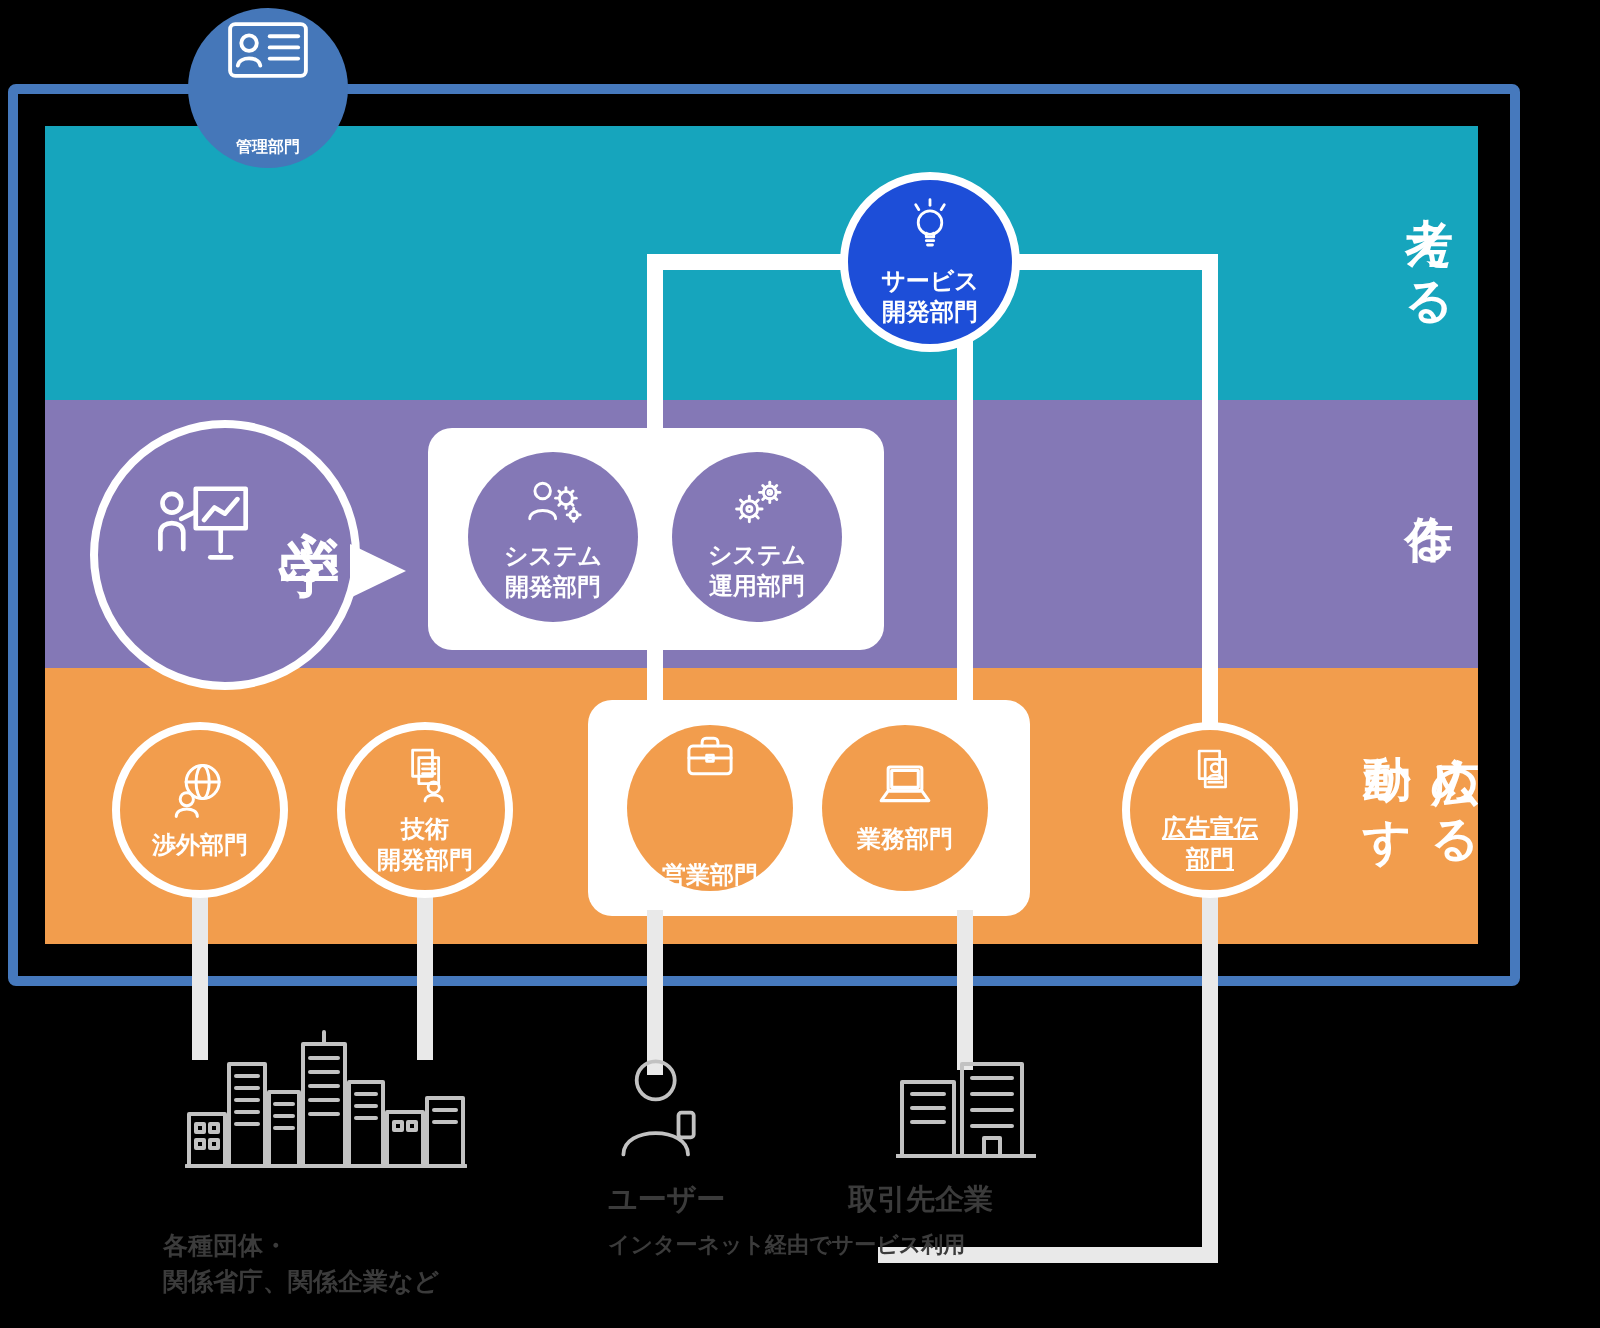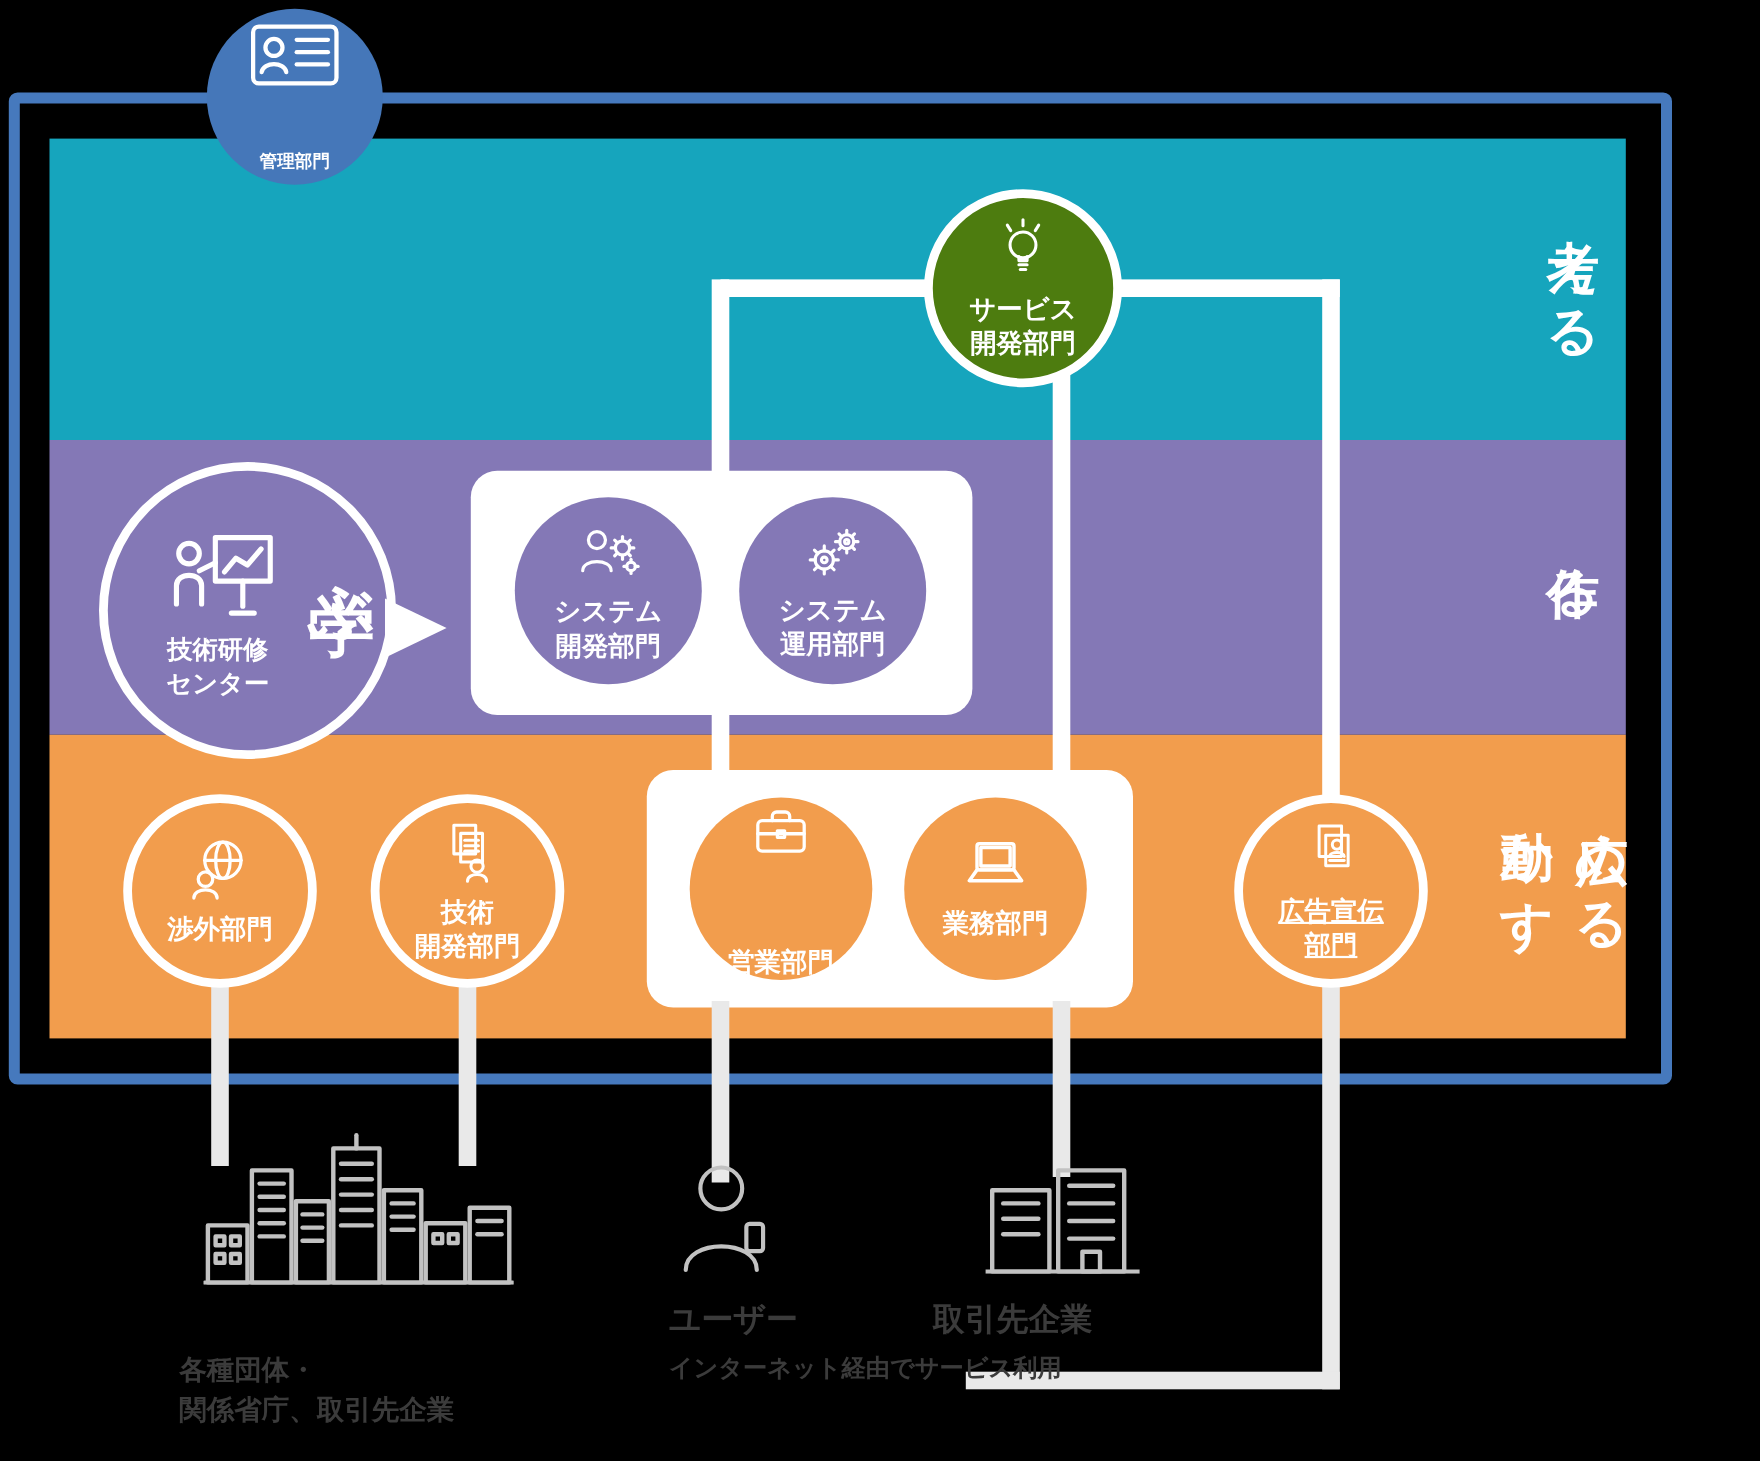--- a/index.html
+++ b/index.html
@@ -19,21 +19,21 @@
 
   .wline{position:absolute;background:#fff;z-index:2;}
   .gline{position:absolute;background:#e9e9e9;z-index:5;}
   .wbox{position:absolute;background:#fff;border-radius:24px;z-index:3;}
 
   .circle{position:absolute;border-radius:50%;display:flex;flex-direction:column;
           align-items:center;justify-content:center;gap:8px;color:#fff;text-align:center;
           z-index:6;box-sizing:border-box;}
   .ring{border:8px solid #fff;}
   .bg-blue{background:#4577b9;}
-  .bg-teal{background:#4d7c0f;}
+  .bg-teal{background:#1d4ed8;}
   .bg-purple{background:#8478b6;}
   .bg-orange{background:#f29d4d;}
 
   .clabel span{display:block;font-weight:bold;font-size:24px;line-height:1.3;}
   .clabel.small span{font-size:16px;margin-top:48px;}
 
   .icn{stroke:#fff;fill:none;stroke-width:4.5;stroke-linecap:round;stroke-linejoin:round;display:block;}
   .art{stroke:#c2c2c2;fill:none;stroke-width:4;stroke-linecap:round;stroke-linejoin:round;
        position:absolute;z-index:5;display:block;}
 
@@ -116,24 +116,20 @@
   <div class="circle ring bg-purple training" style="left:90px;top:420px;width:270px;height:270px;">
     <svg class="icn t-icn" width="104" height="96" viewBox="0 0 100 92">
       <circle cx="21" cy="28" r="9"></circle>
       <path d="M10,72 v-16 c0,-12 22,-12 22,0 v16"></path>
       <line x1="30" y1="43" x2="44" y2="36"></line>
       <rect x="44" y="14" width="48" height="38"></rect>
       <polyline points="52,44 62,32 72,38 84,24"></polyline>
       <line x1="68" y1="52" x2="68" y2="74"></line>
       <line x1="58" y1="80" x2="78" y2="80"></line>
     </svg>
-    <div class="t-name">
-      <span>技術研修</span>
-      <span>センター</span>
-    </div>
     <div class="bubble-text">学ぶ</div>
   </div>
   <div class="tail"></div>
 
   <div class="circle bg-purple" style="left:468px;top:452px;width:170px;height:170px;">
     <svg class="icn" width="66" height="62" viewBox="0 0 100 96">
       <circle cx="34" cy="31" r="12"></circle>
       <path d="M14,74 c0,-17 40,-17 40,0"></path>
       <circle cx="70" cy="42" r="10"></circle>
       <line x1="70" y1="32" x2="70" y2="26"></line>
@@ -302,21 +298,21 @@
     <line x1="76" y1="20" x2="116" y2="20"></line>
       <line x1="76" y1="36" x2="116" y2="36"></line>
     <line x1="76" y1="52" x2="116" y2="52"></line>
       <line x1="76" y1="68" x2="116" y2="68"></line>
     <rect x="88" y="80" width="16" height="18"></rect>
     <line x1="0" y1="98" x2="140" y2="98"></line>
   </svg>
 
   <div class="exttext" style="left:163px;top:1180px;margin-top:48px;">
     <div class="ext-line">各種団体・</div>
-    <div class="ext-line">関係省庁、取引先企業</div>
+    <div class="ext-line">関係省庁、関係企業など</div>
   </div>
 
   <div class="exttext" style="left:608px;top:1180px;">
     <div class="ext-title">ユーザー</div>
     <div class="ext-sub">インターネット経由でサービス利用</div>
   </div>
 
   <div class="exttext" style="left:848px;top:1180px;text-align:center;">
     <div class="ext-title">取引先企業</div>
   </div>

